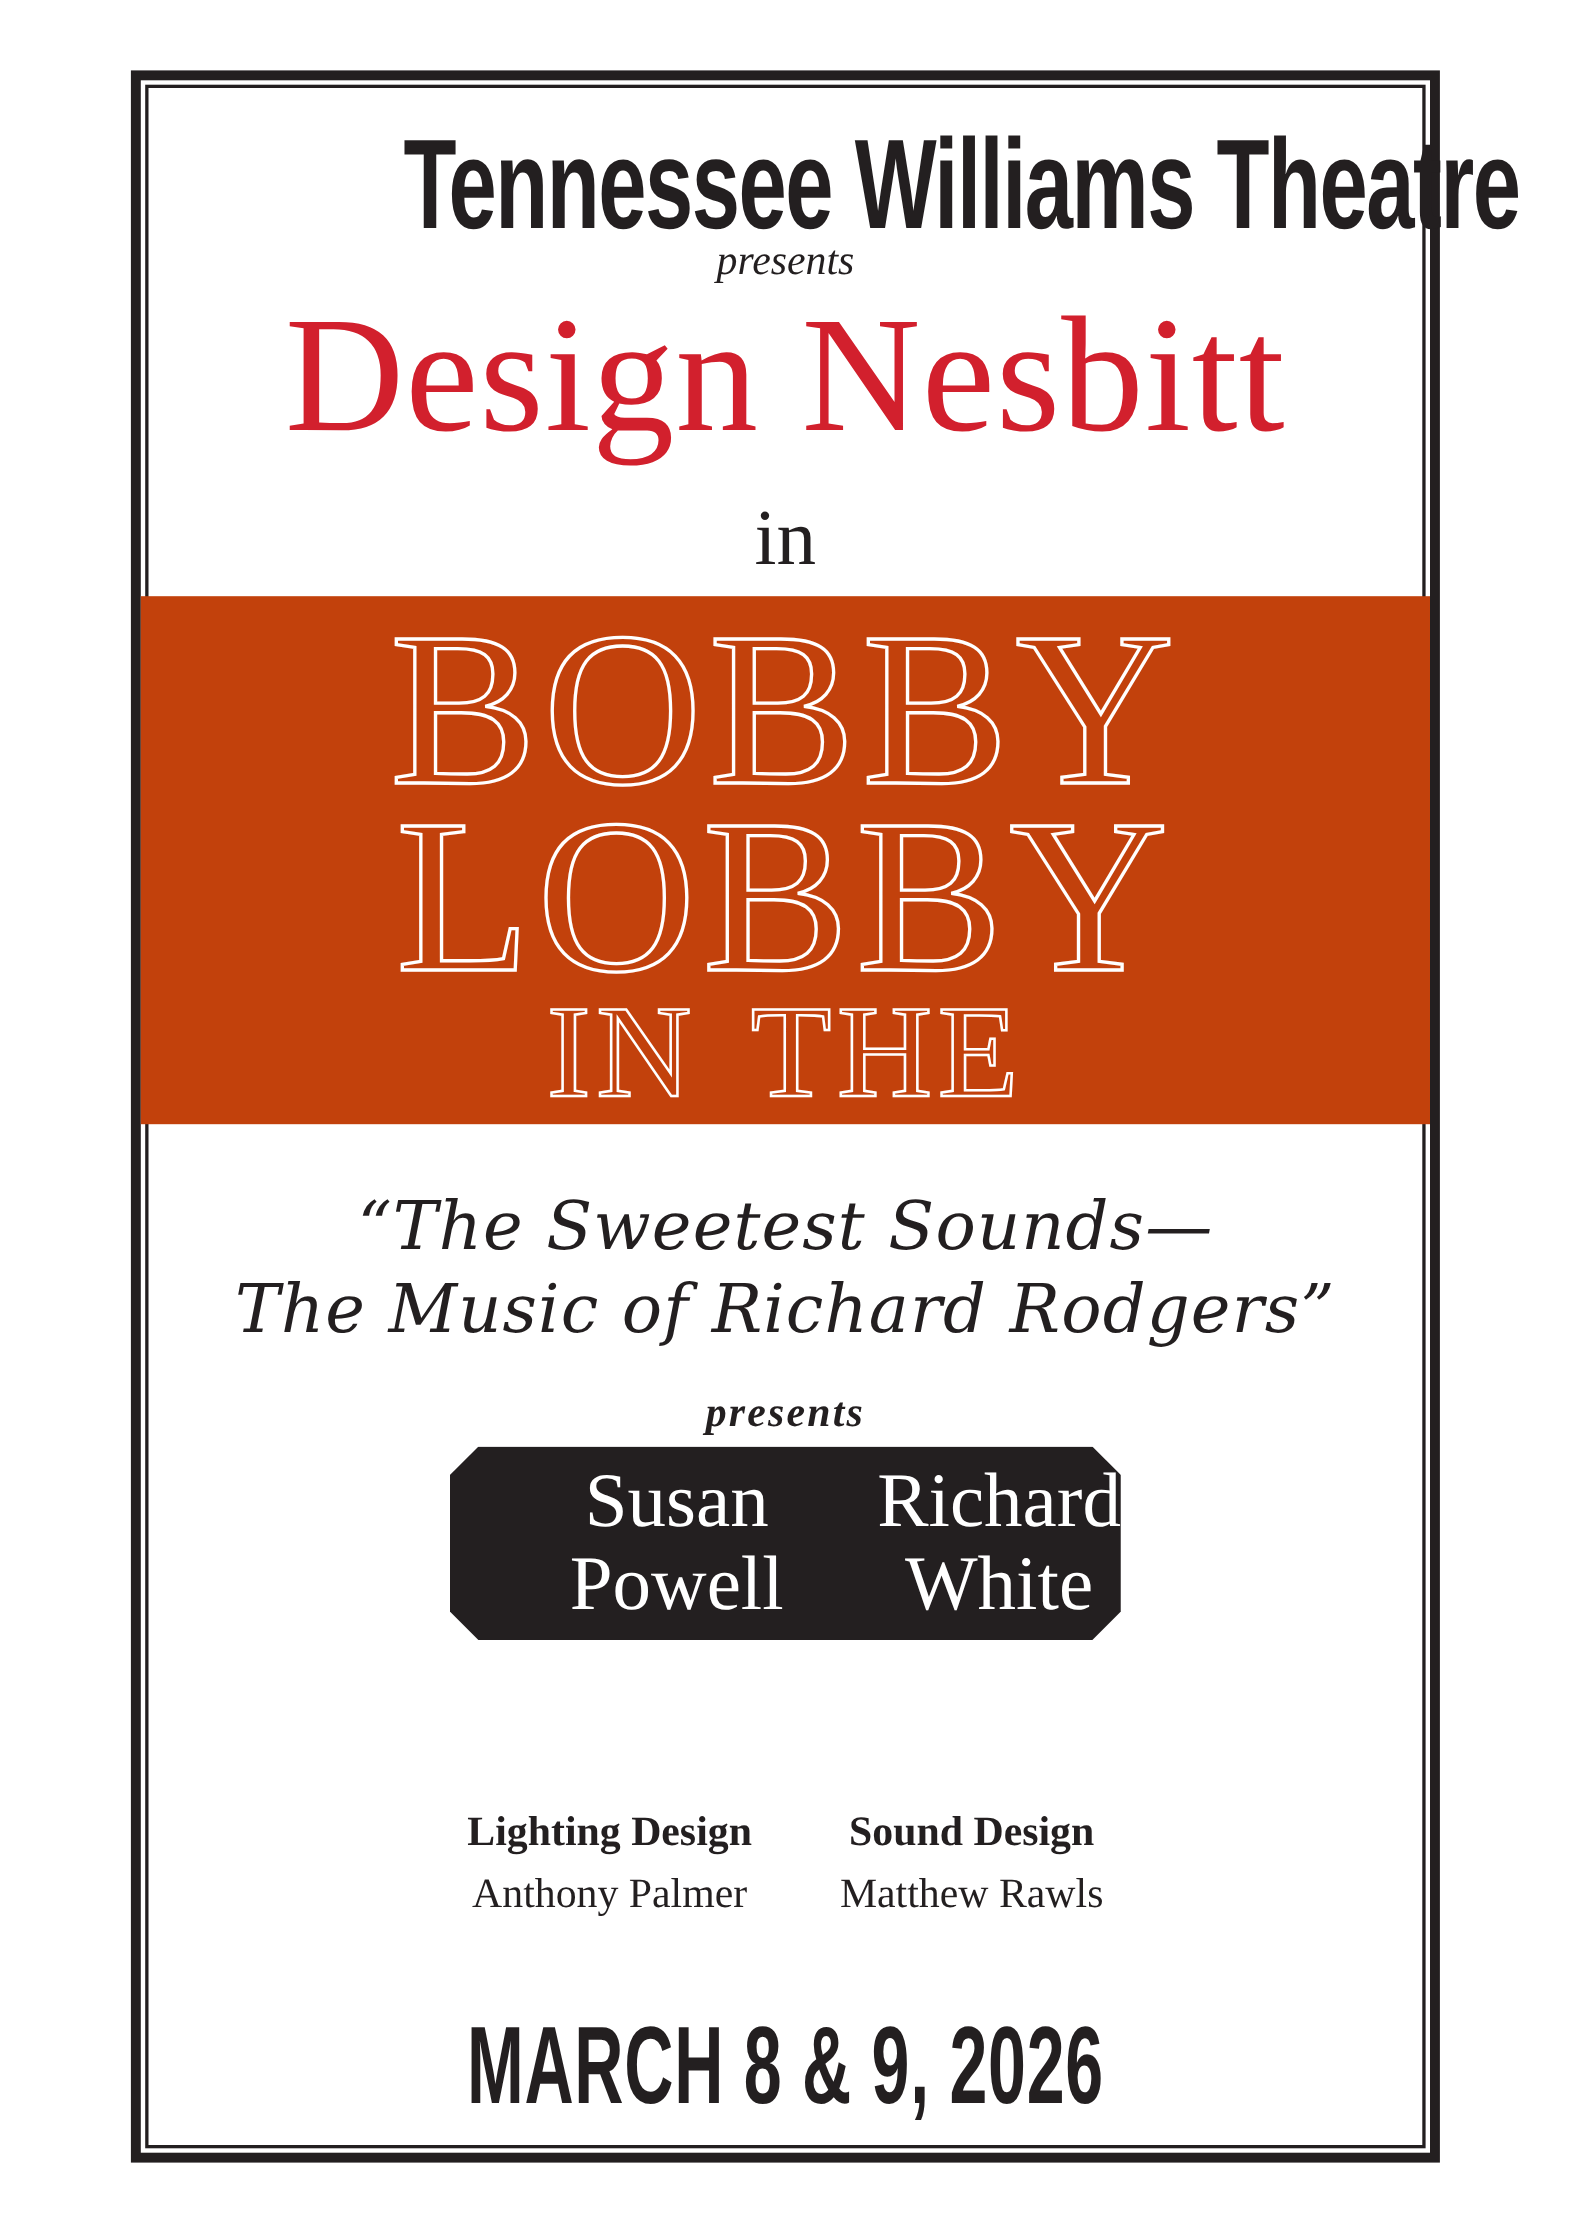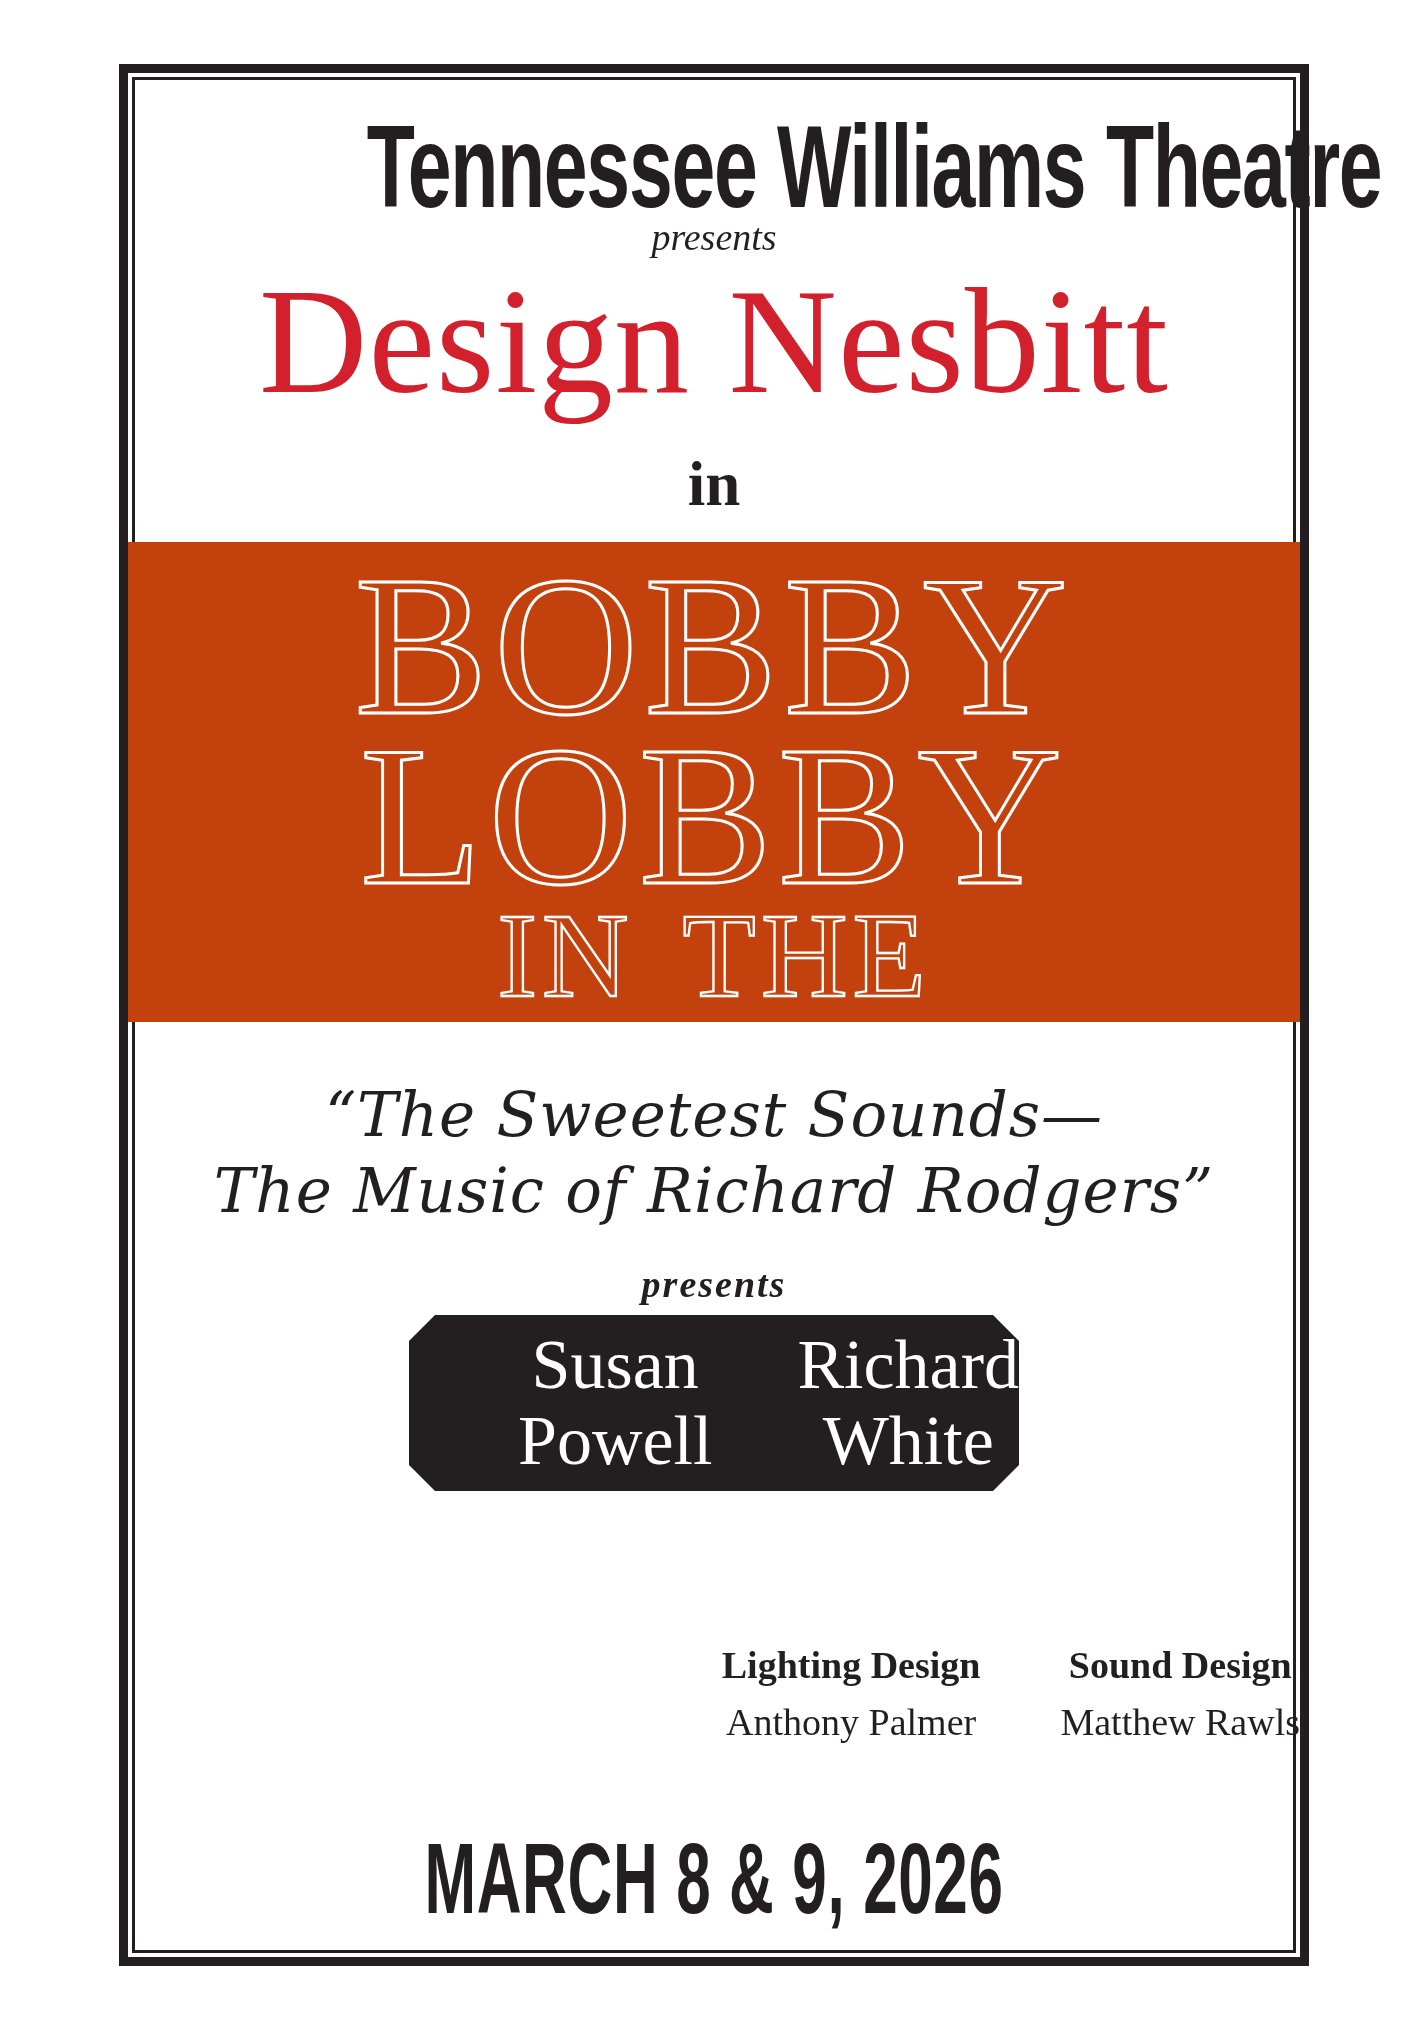--- a/index.html
+++ b/index.html
@@ -55,23 +55,22 @@
   }
   .performer {
     top: 193px;
     font-size: 150px;
     line-height: 1;
     letter-spacing: 1px;
     white-space: nowrap;
   }
   .in-word {
     top: 380px;
-    font-size: 63px;
-    line-height: 1;
-    font-weight: bold;
+    font-size: 72px;
+    line-height: 1;
   }
 
   
   .banner {
     position: absolute;
     left: 0; right: 0;
     top: 469px;
     height: 480px;
     background: #c2410c;
     box-sizing: border-box;
@@ -132,21 +131,21 @@
     text-align: center;
     white-space: nowrap;
   }
 
   
   .credits {
     position: absolute;
     top: 1564px;
     left: 0; right: 0;
     display: flex;
-    justify-content: flex-end;
+    justify-content: center;
     gap: 80px;
   }
   .credit { font-size: 38px; line-height: 1.5; text-align: center; }
   .credit .role { font-weight: bold; }
 
   
   .show-date {
     top: 1755px;
     font-family: "Liberation Sans", sans-serif;
     font-weight: bold;

